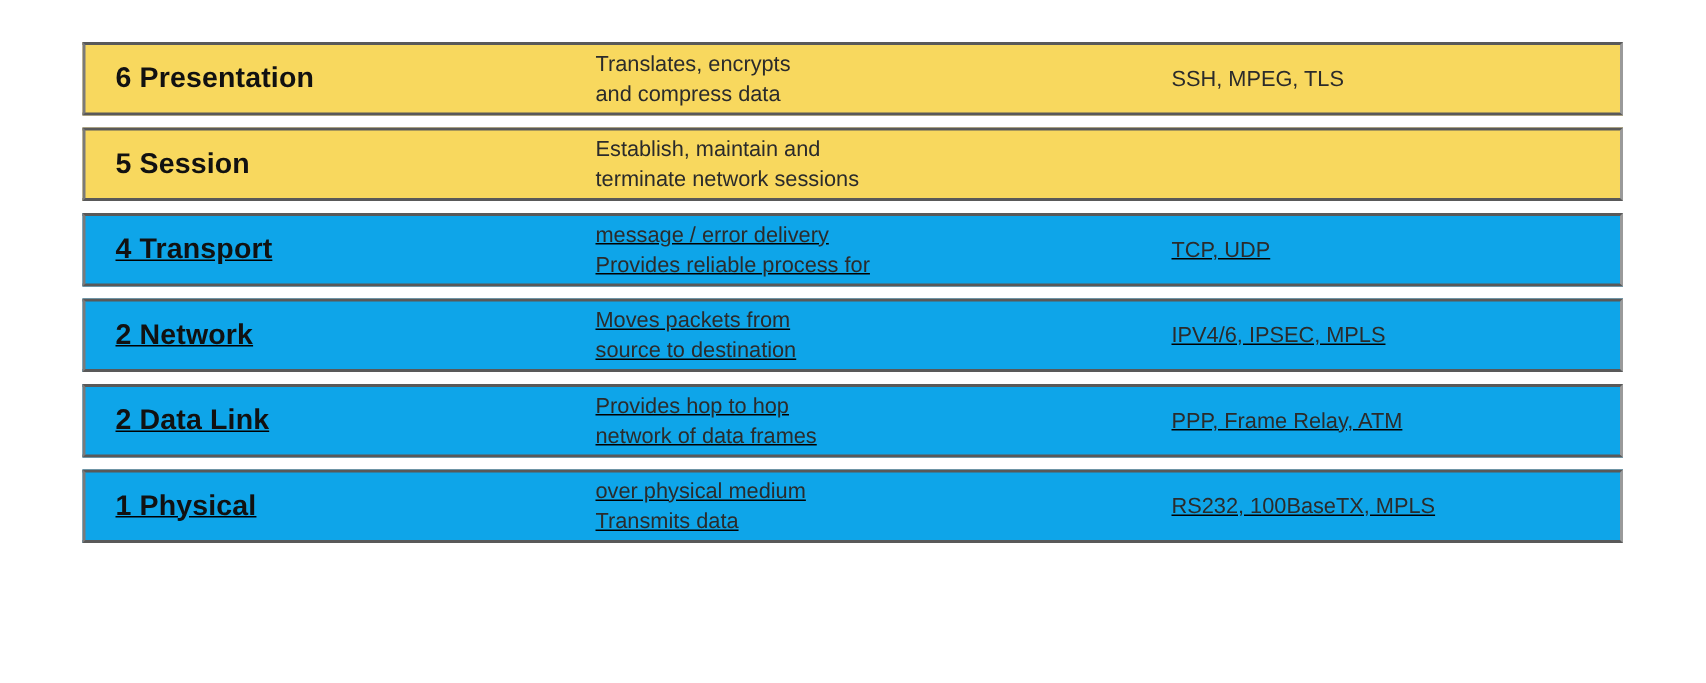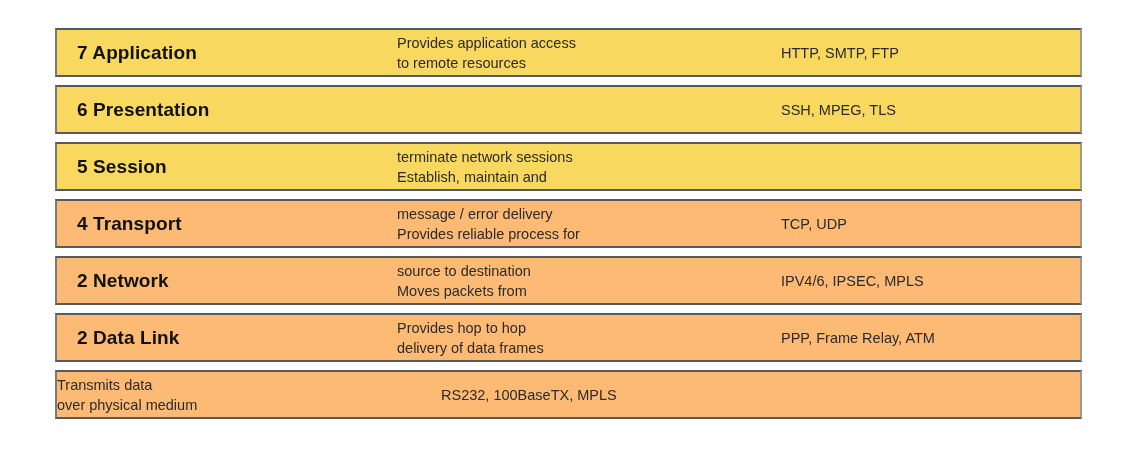--- a/index.html
+++ b/index.html
@@ -32,21 +32,22 @@
     align-items: center;
     border-top: 2px solid #595959;
     border-bottom: 2px solid #595959;
     border-left: 2px solid #7a7a7a;
     border-right: 2px solid #9a9a9a;
   }
   .layer-row.tone-yellow {
     background: #f8d85e;
   }
   .layer-row.tone-blue {
-    background: #fdba74;
+    background: #0ea5e9;
+    text-decoration: underline;
   }
   .col-name {
     width: 340px;
     flex: 0 0 340px;
     padding-left: 20px;
     box-sizing: border-box;
     font-size: 19px;
     font-weight: bold;
     color: #111111;
     letter-spacing: 0.1px;
@@ -70,72 +71,67 @@
     font-size: 14.5px;
     color: #2b2b2b;
     white-space: nowrap;
   }
 </style>
 </head>
 <body>
 
 <div id="osi-stack">
 
-  <div class="layer-row tone-yellow">
-    <div class="col-name">7 Application</div>
-    <div class="col-desc">
-      <span class="desc-line">Provides application access</span>
-      <span class="desc-line">to remote resources</span>
-    </div>
-    <div class="col-proto">HTTP, SMTP, FTP</div>
-  </div>
 
   <div class="layer-row tone-yellow">
     <div class="col-name">6 Presentation</div>
     <div class="col-desc">
+      <span class="desc-line">Translates, encrypts</span>
+      <span class="desc-line">and compress data</span>
     </div>
     <div class="col-proto">SSH, MPEG, TLS</div>
   </div>
 
   <div class="layer-row tone-yellow">
     <div class="col-name">5 Session</div>
     <div class="col-desc">
+      <span class="desc-line">Establish, maintain and</span>
       <span class="desc-line">terminate network sessions</span>
-      <span class="desc-line">Establish, maintain and</span>
     </div>
   </div>
 
   <div class="layer-row tone-blue">
     <div class="col-name">4 Transport</div>
     <div class="col-desc">
       <span class="desc-line">message / error delivery</span>
       <span class="desc-line">Provides reliable process for</span>
     </div>
     <div class="col-proto">TCP, UDP</div>
   </div>
 
   <div class="layer-row tone-blue">
     <div class="col-name">2 Network</div>
     <div class="col-desc">
+      <span class="desc-line">Moves packets from</span>
       <span class="desc-line">source to destination</span>
-      <span class="desc-line">Moves packets from</span>
     </div>
     <div class="col-proto">IPV4/6, IPSEC, MPLS</div>
   </div>
 
   <div class="layer-row tone-blue">
     <div class="col-name">2 Data Link</div>
     <div class="col-desc">
       <span class="desc-line">Provides hop to hop</span>
-      <span class="desc-line">delivery of data frames</span>
+      <span class="desc-line">network of data frames</span>
     </div>
     <div class="col-proto">PPP, Frame Relay, ATM</div>
   </div>
 
   <div class="layer-row tone-blue">
+    <div class="col-name">1 Physical</div>
     <div class="col-desc">
+      <span class="desc-line">over physical medium</span>
       <span class="desc-line">Transmits data</span>
-      <span class="desc-line">over physical medium</span>
     </div>
     <div class="col-proto">RS232, 100BaseTX, MPLS</div>
   </div>
 
 </div>
 
 </body></html>

